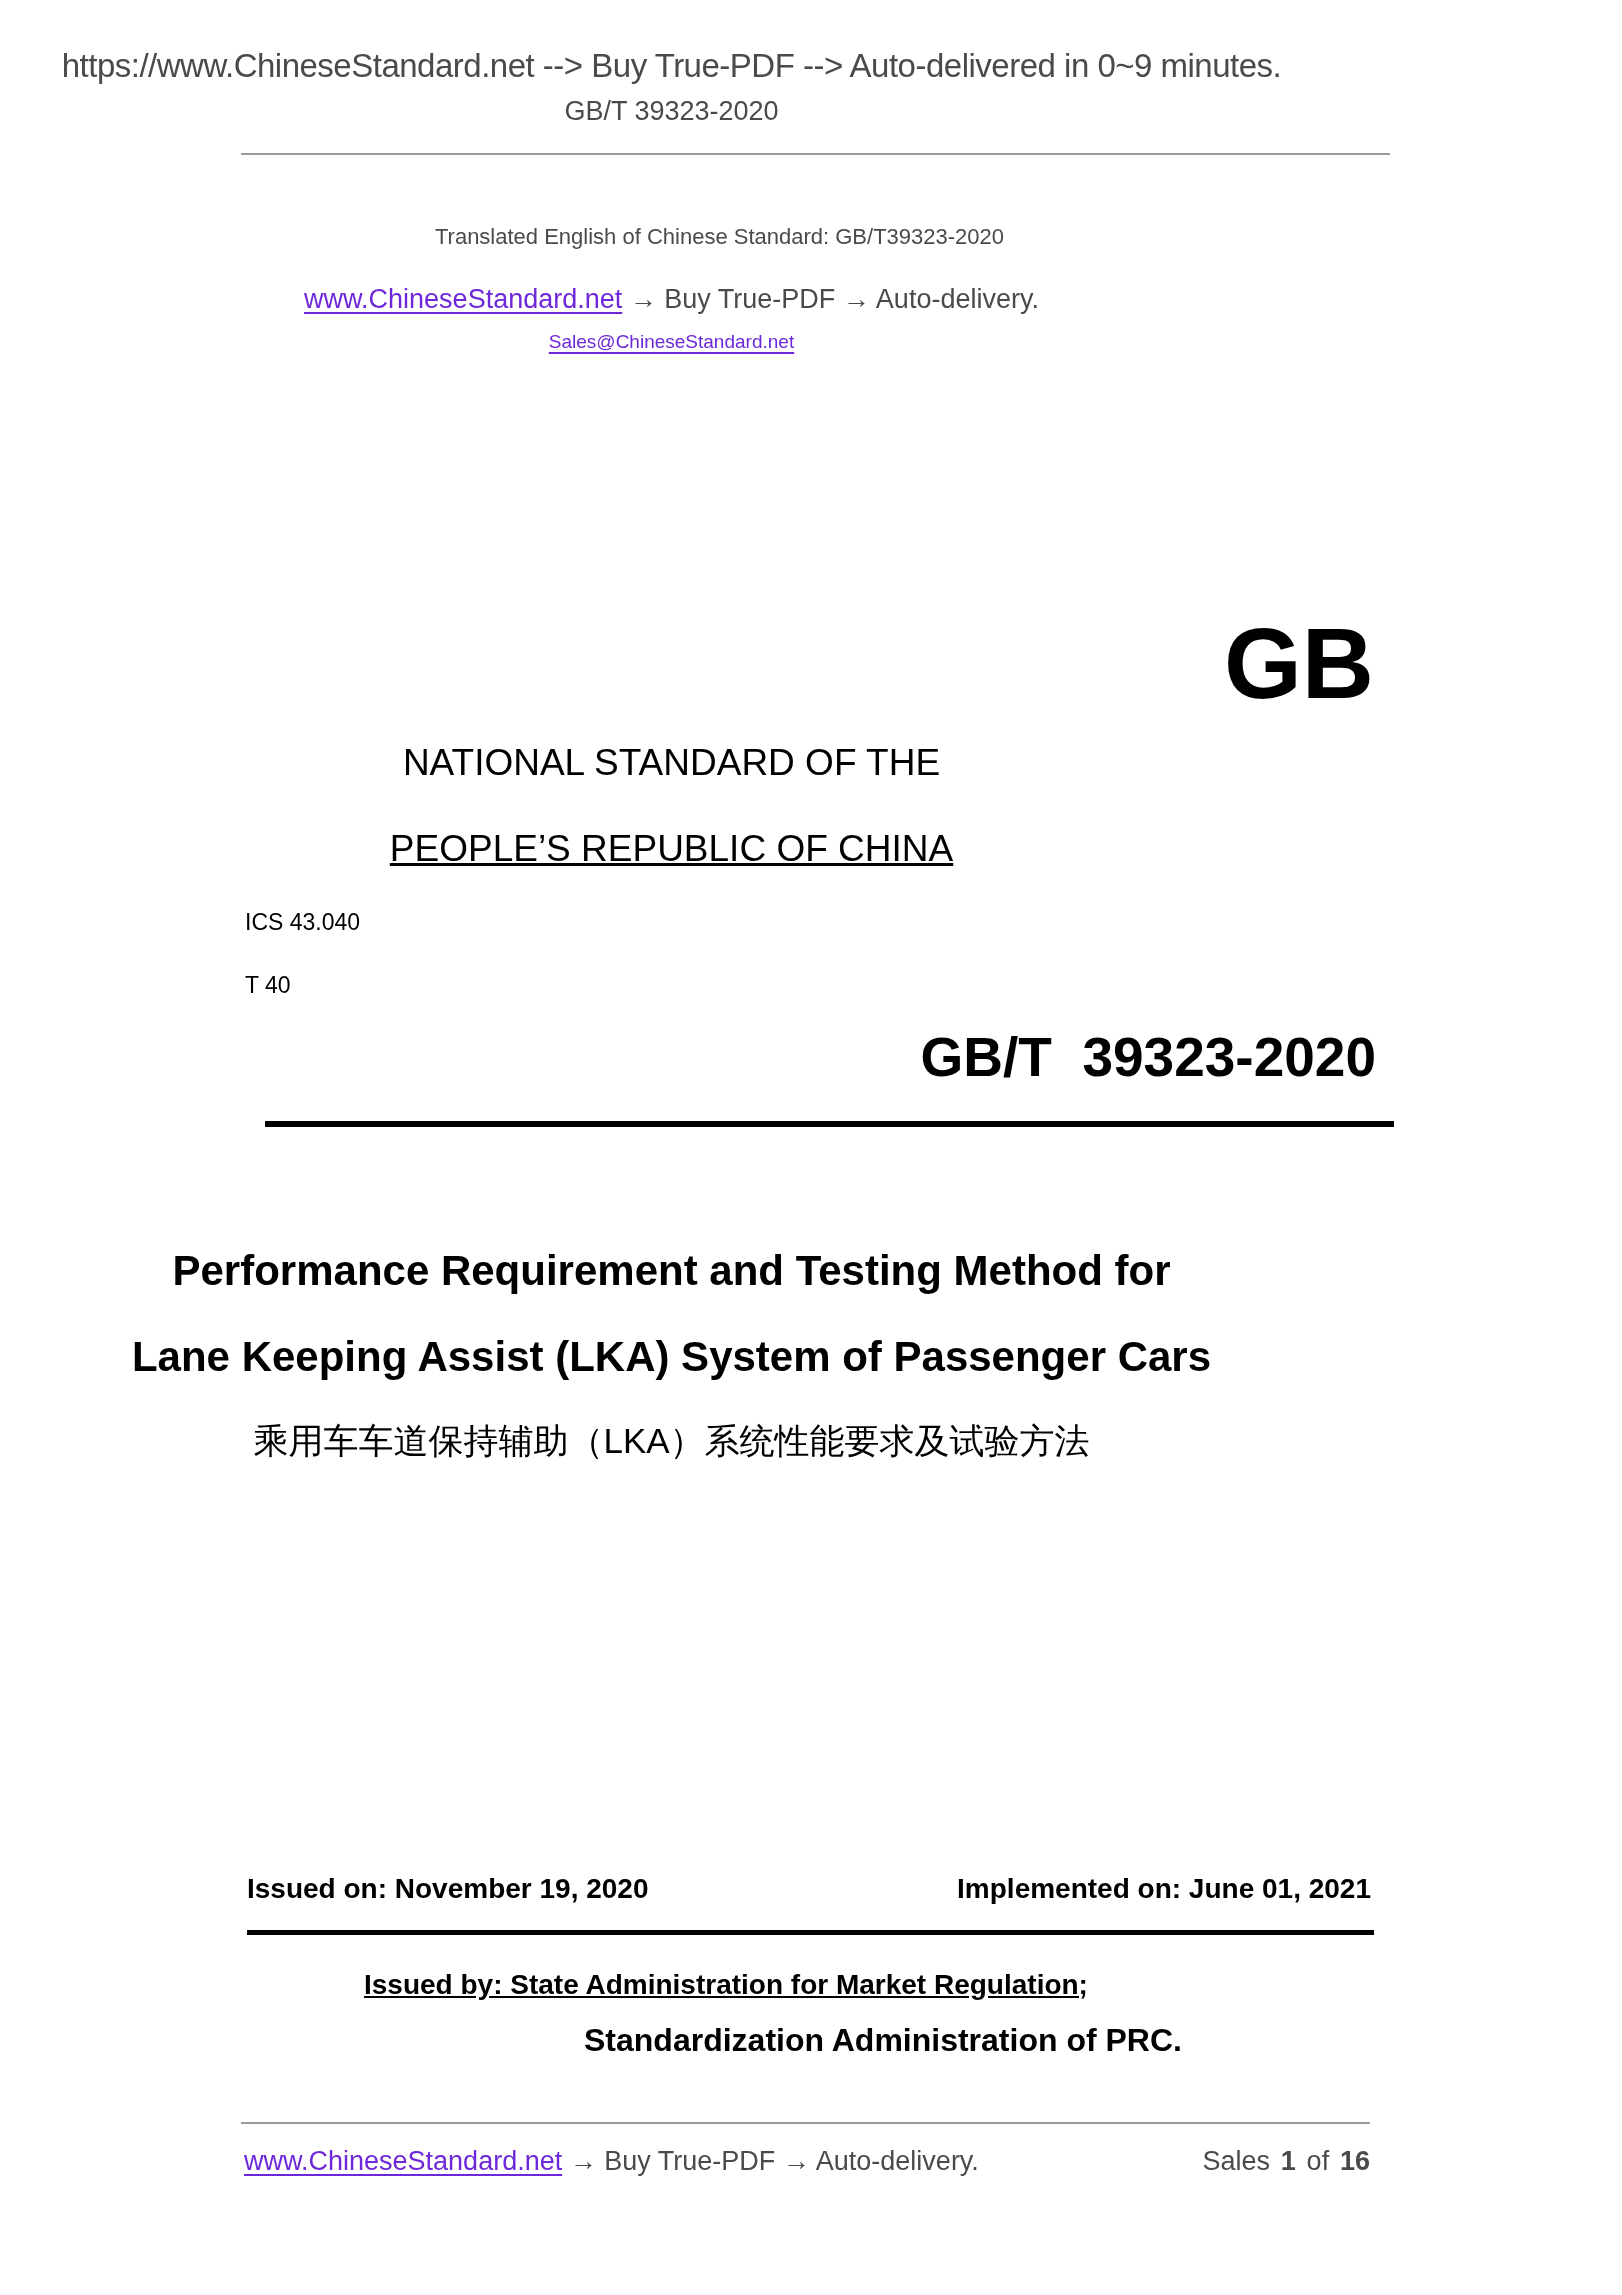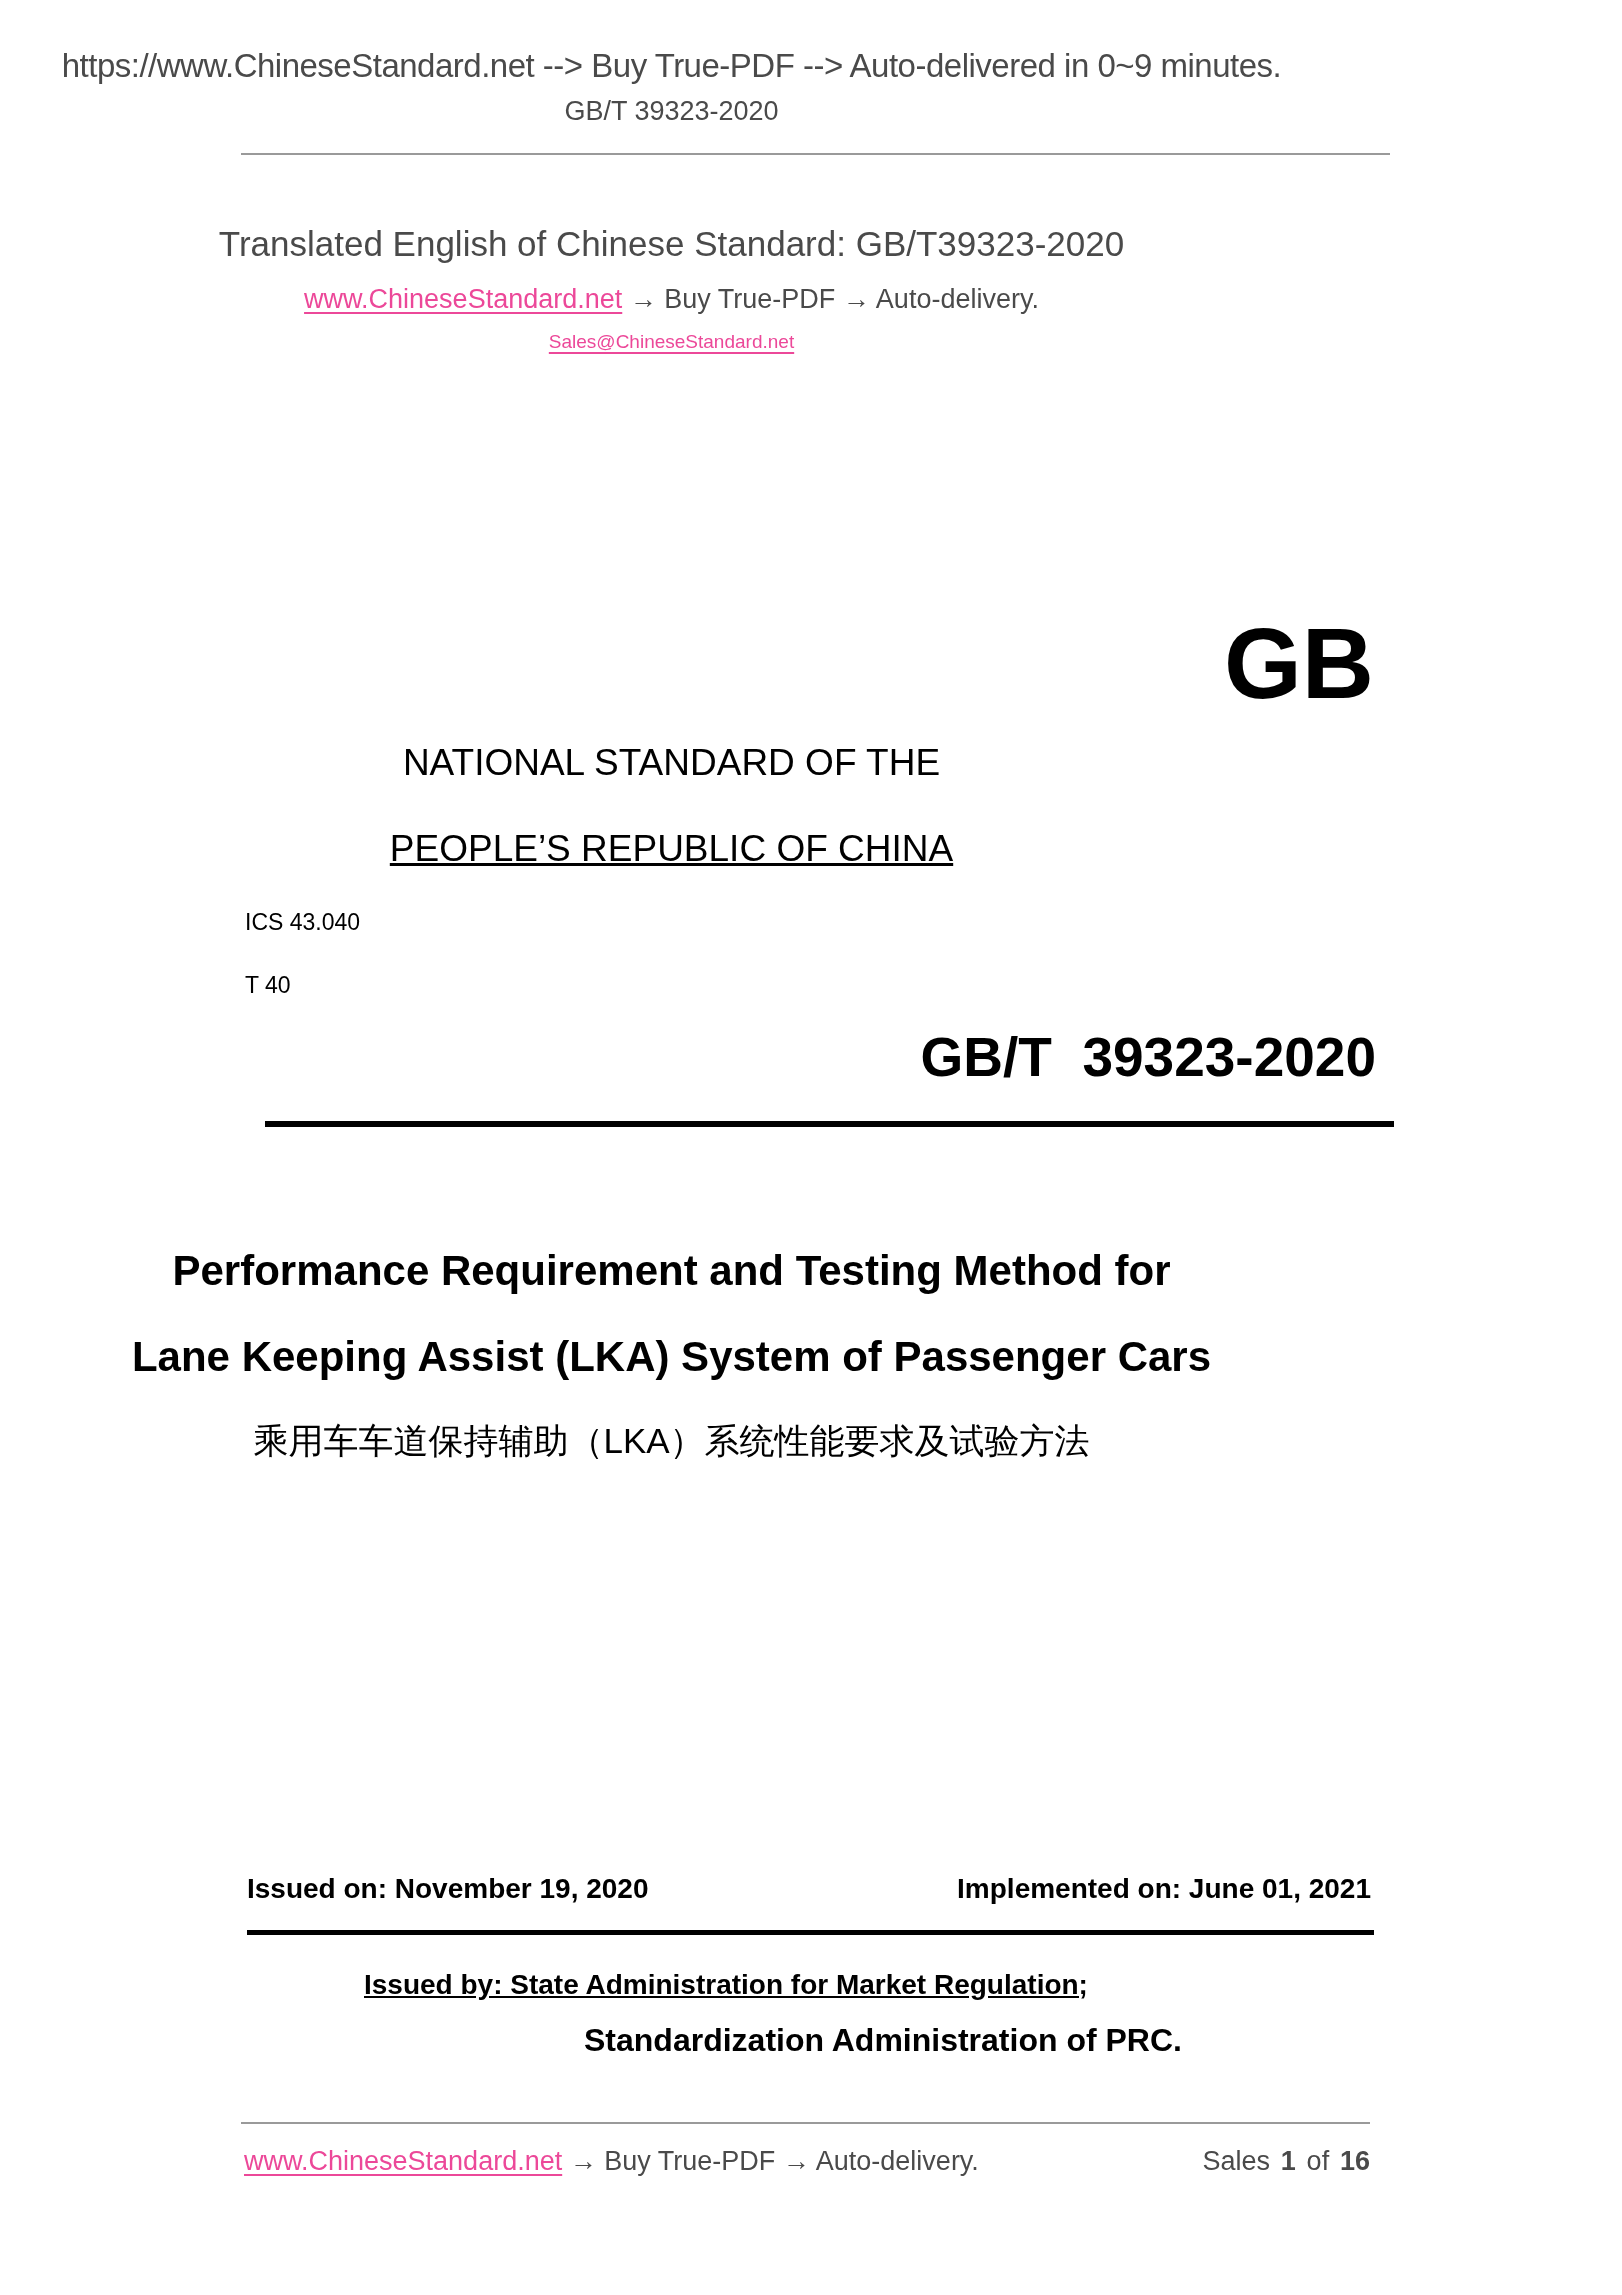--- a/index.html
+++ b/index.html
@@ -1,33 +1,33 @@
 <!DOCTYPE html>
 <html style="font-size:13.3px"><head>
 <meta charset="utf-8">
 <style>
   html, body { margin: 0; padding: 0; background: #ffffff; }
   body { width: 1623px; height: 2295px; position: relative; overflow: hidden;
          font-family: "Liberation Sans", "DejaVu Sans", sans-serif; color: #000; }
   .abs { position: absolute; white-space: nowrap; line-height: 1; }
   .center { left: 0; width: 1343px; text-align: center; }
   .gray { color: #4a4a4a; }
-  .link { text-decoration: underline; text-decoration-thickness: 1.7px; text-underline-offset: 4.2px; color: #ec4899; }
+  .link { text-decoration: underline; text-decoration-thickness: 1.7px; text-underline-offset: 4.2px; color: #6d28d9; }
   .bold { font-weight: bold; }
   .rule { position: absolute; background: #000; }
   .thinrule { position: absolute; background: #9a9a9a; }
 </style>
 </head>
 <body>
 
 <div class="abs center gray" style="top:49px; font-size:33px; letter-spacing:-0.5px;">https://www.ChineseStandard.net --&gt; Buy True-PDF --&gt; Auto-delivered in 0~9 minutes.</div>
 <div class="abs center gray" style="top:98px; font-size:27px;">GB/T 39323-2020</div>
 <div class="thinrule" style="left:241px; top:153px; width:1149px; height:1.7px;"></div>
 
-<div class="abs center gray" style="top:226px; font-size:35px;">Translated English of Chinese Standard: GB/T39323-2020</div>
+<div class="abs center gray" style="top:226px; font-size:22px;padding-left:48px;">Translated English of Chinese Standard: GB/T39323-2020</div>
 <div class="abs center gray" style="top:286px; font-size:27px;">
   <span class="link">www.ChineseStandard.net</span>
   <span>→</span>
   <span>Buy True-PDF</span>
   <span>→</span>
   <span>Auto-delivery.</span>
 </div>
 <div class="abs center" style="top:332px; font-size:19px;">
   <span class="link">Sales@ChineseStandard.net</span>
 </div>

